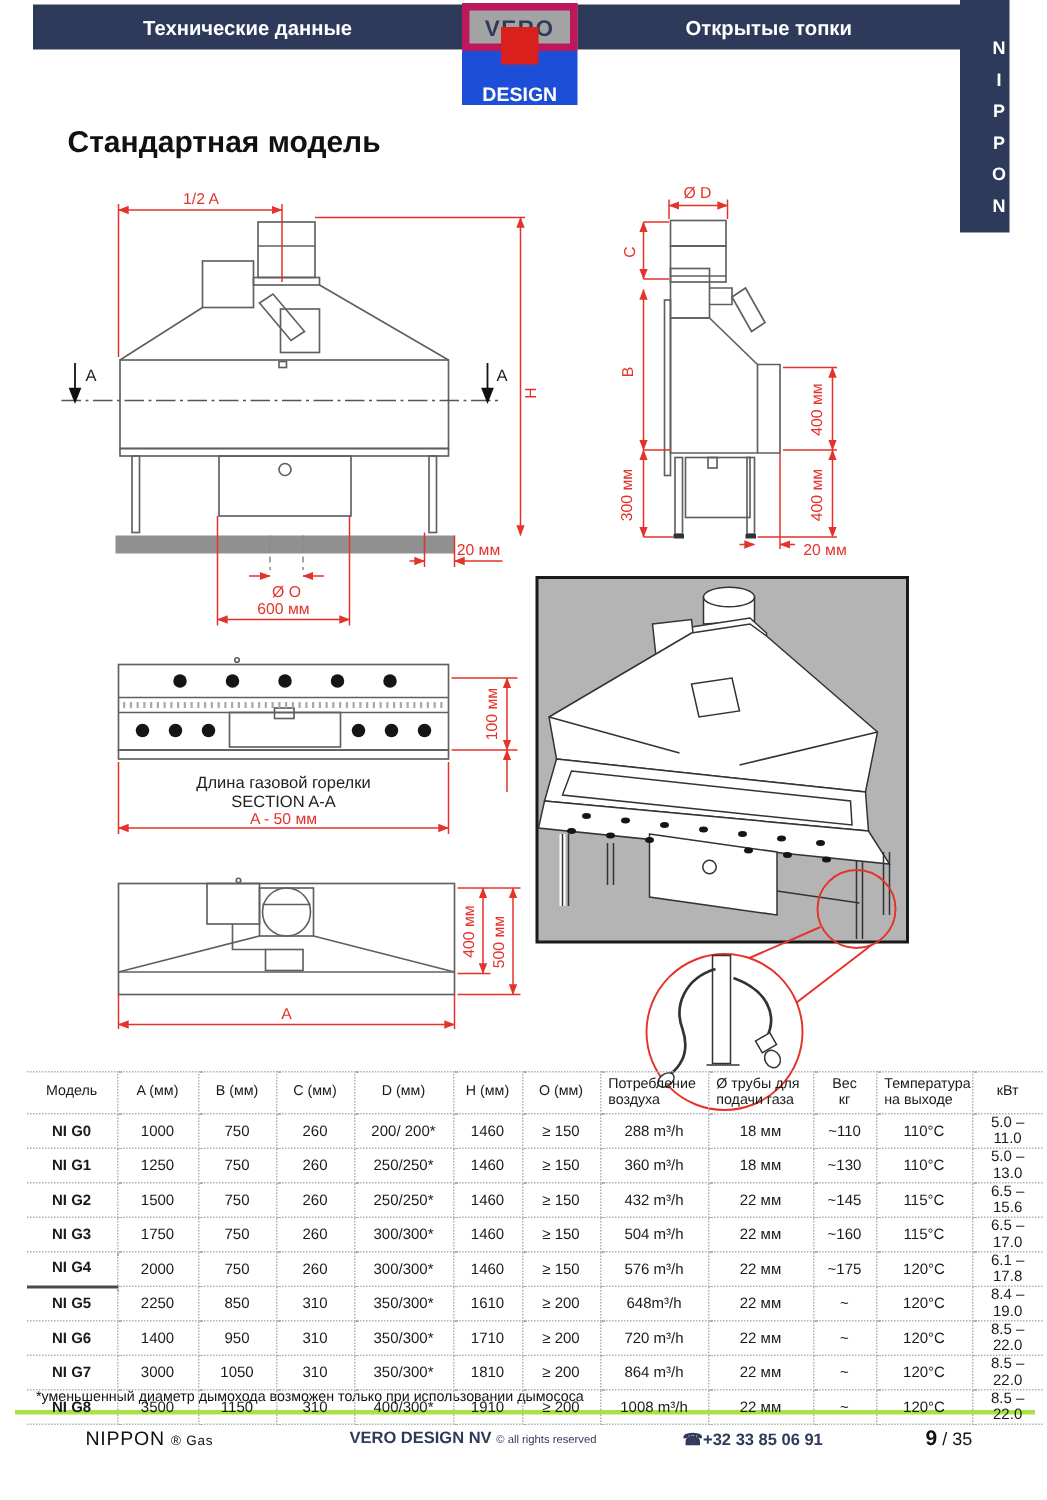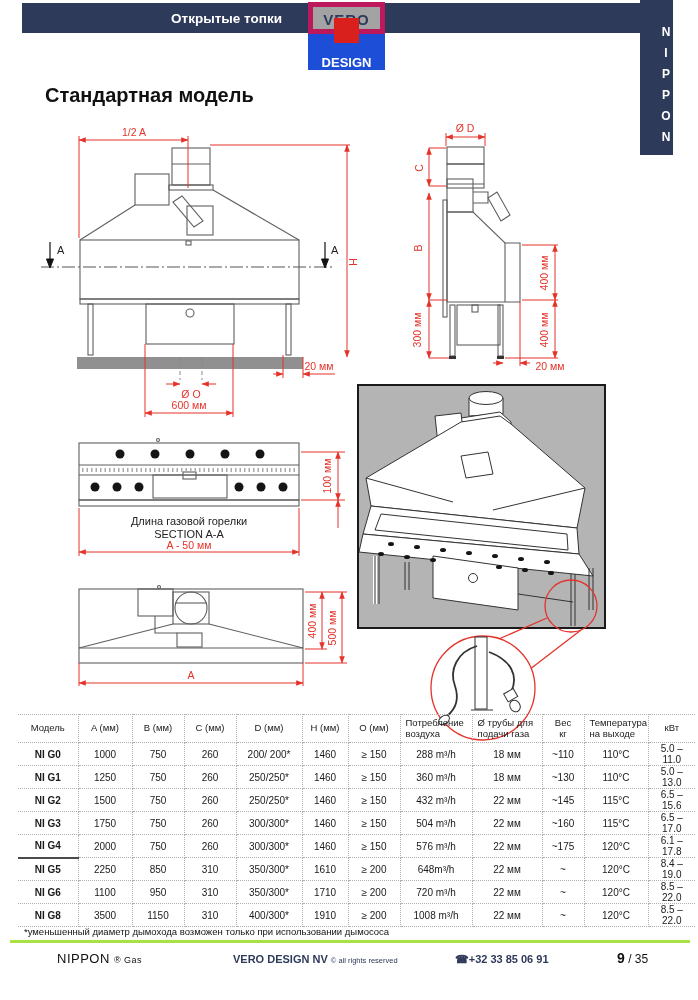--- a/index.html
+++ b/index.html
@@ -55,20 +55,21 @@
   .footer-phone { left:407px; top:953px; font-size:11px; font-weight:bold; color:#2e3a5a;margin-left:48px; }
   .footer-page { left:617px; top:950px; font-size:12px; color:#111; }
   .footer-page .num { font-weight:bold; font-size:14px; }
 </style>
 </head>
 <body>
 
 <div class="page">
 
   <div class="abs header-bar">
+    <div class="header-label left">Технические данные</div>
     <div class="logo-gap"></div>
     <div class="header-label right">Открытые топки</div>
   </div>
   <div class="abs logo">
     <div class="logo-top"><span>VERO</span></div>
     <div class="logo-bottom"><span>DESIGN</span></div>
     <div class="logo-red"></div>
   </div>
   <div class="abs nippon-strip">NIPPON</div>
 
@@ -449,27 +450,41 @@
             <td>1610</td>
             <td>≥ 200</td>
             <td>648m³/h</td>
             <td>22 мм</td>
             <td>~</td>
             <td>120°C</td>
             <td>8.4 – 19.0</td>
           </tr>
           <tr>
             <td>NI G6</td>
-            <td>1100</td>
+            <td>1400</td>
             <td>950</td>
             <td>310</td>
             <td>350/300*</td>
             <td>1710</td>
             <td>≥ 200</td>
             <td>720 m³/h</td>
+            <td>22 мм</td>
+            <td>~</td>
+            <td>120°C</td>
+            <td>8.5 – 22.0</td>
+          </tr>
+          <tr>
+            <td>NI G7</td>
+            <td>3000</td>
+            <td>1050</td>
+            <td>310</td>
+            <td>350/300*</td>
+            <td>1810</td>
+            <td>≥ 200</td>
+            <td>864 m³/h</td>
             <td>22 мм</td>
             <td>~</td>
             <td>120°C</td>
             <td>8.5 – 22.0</td>
           </tr>
           <tr>
             <td>NI G8</td>
             <td>3500</td>
             <td>1150</td>
             <td>310</td>

